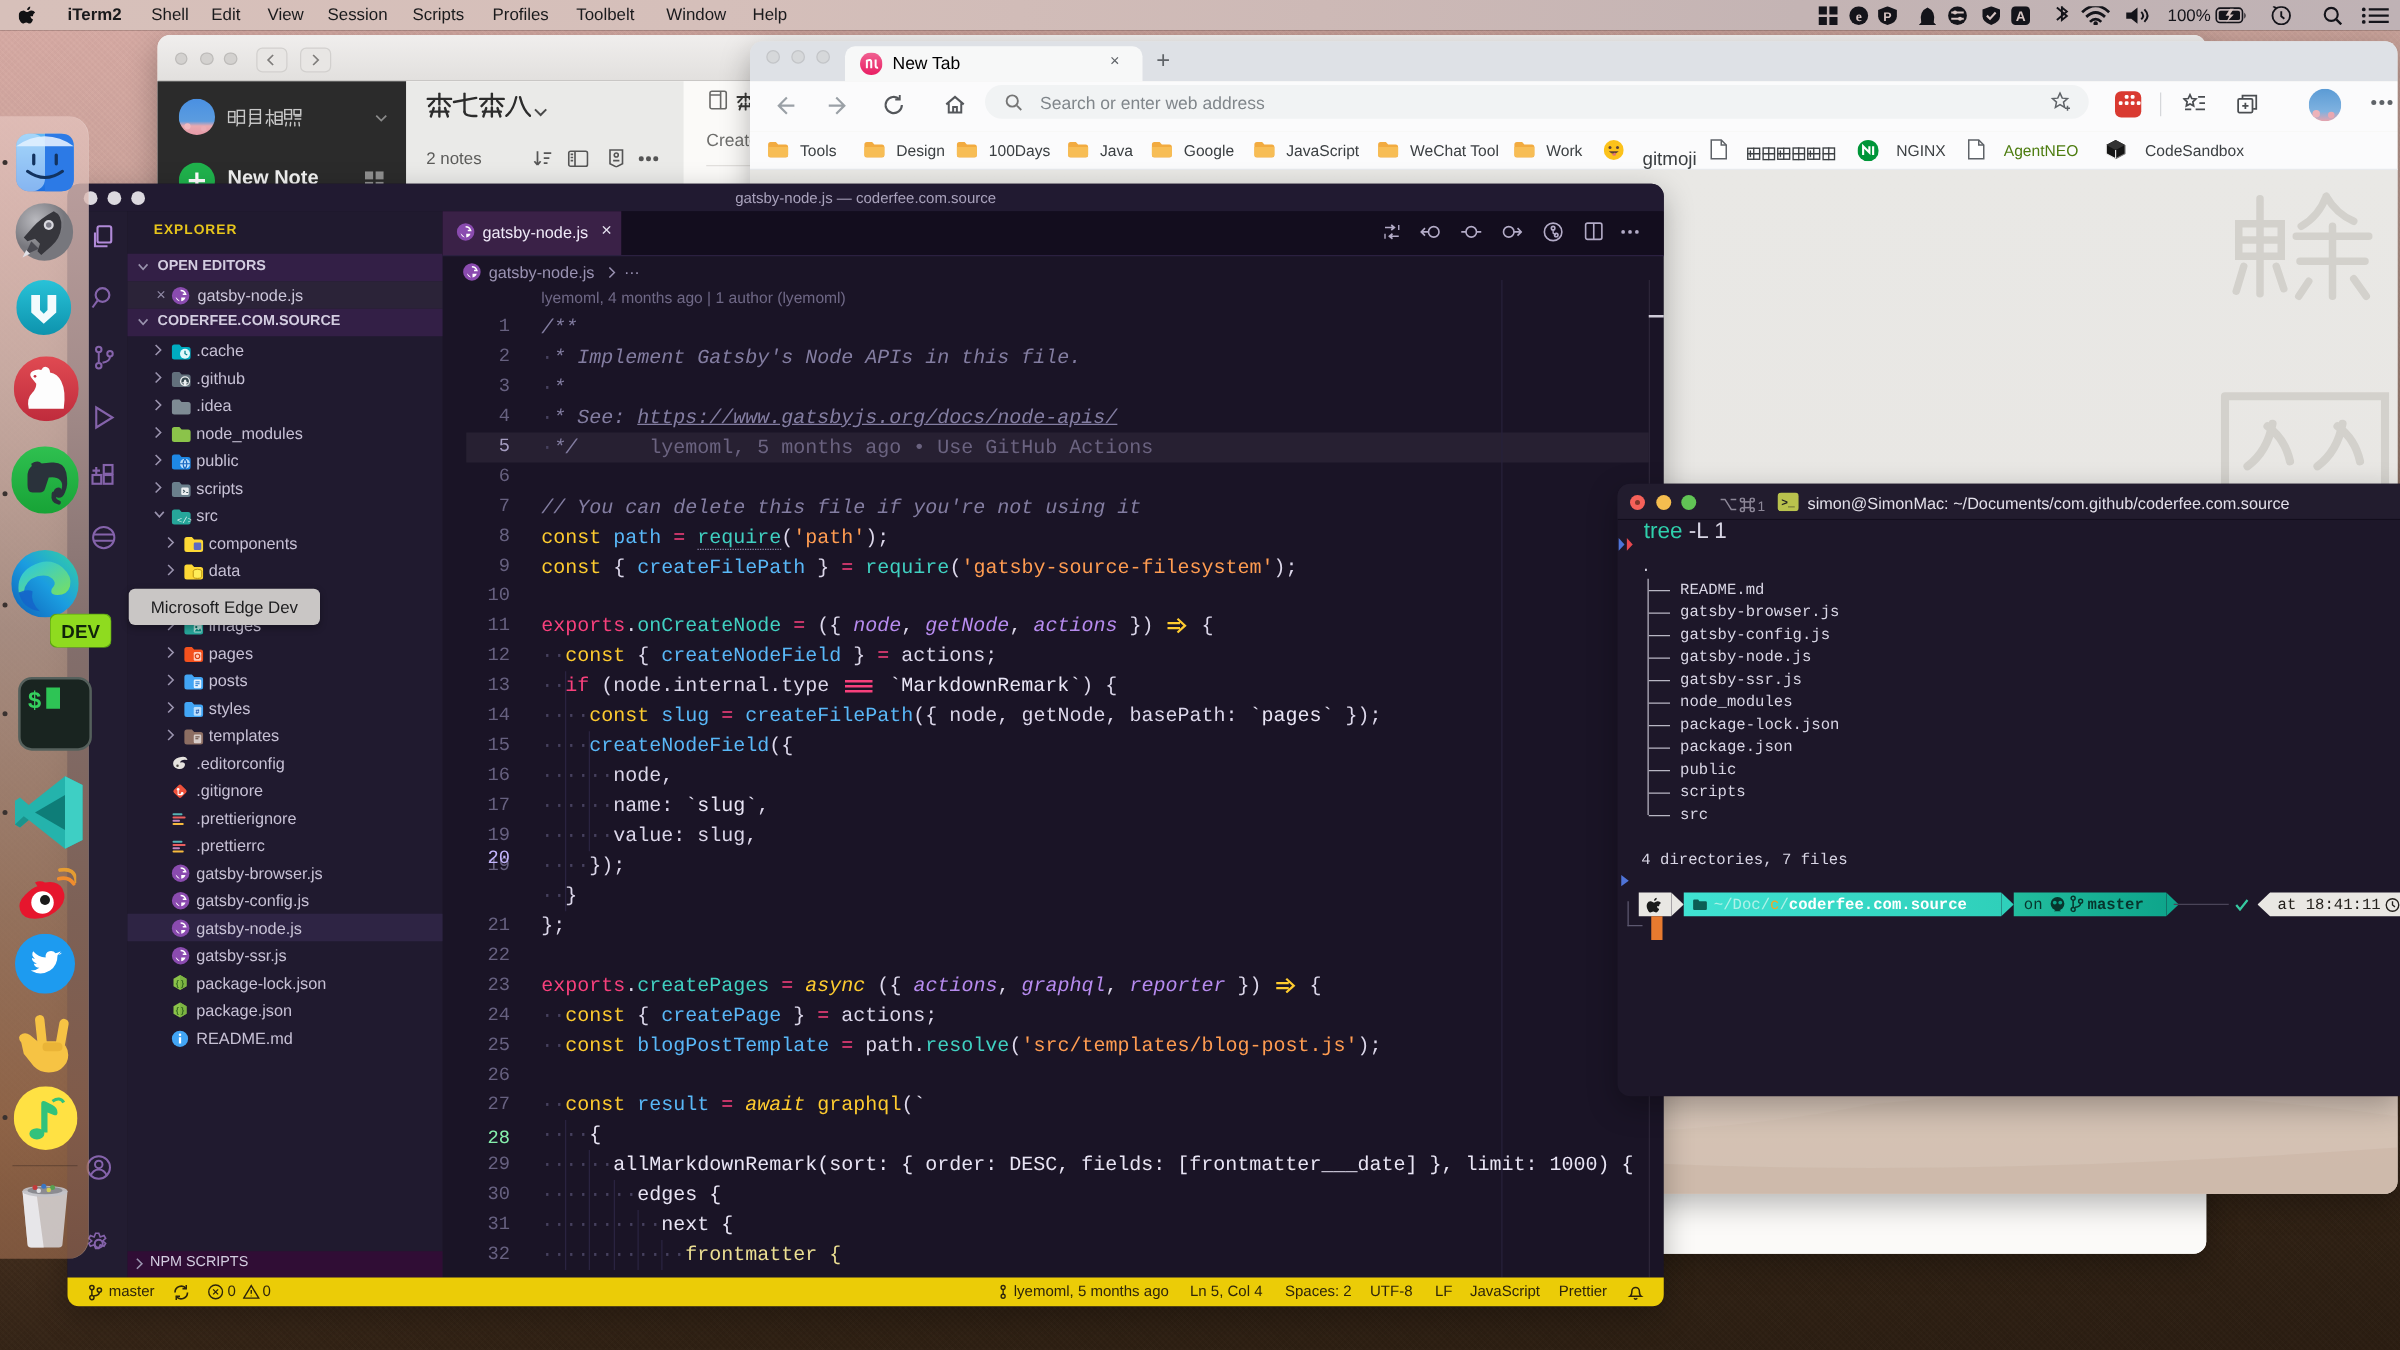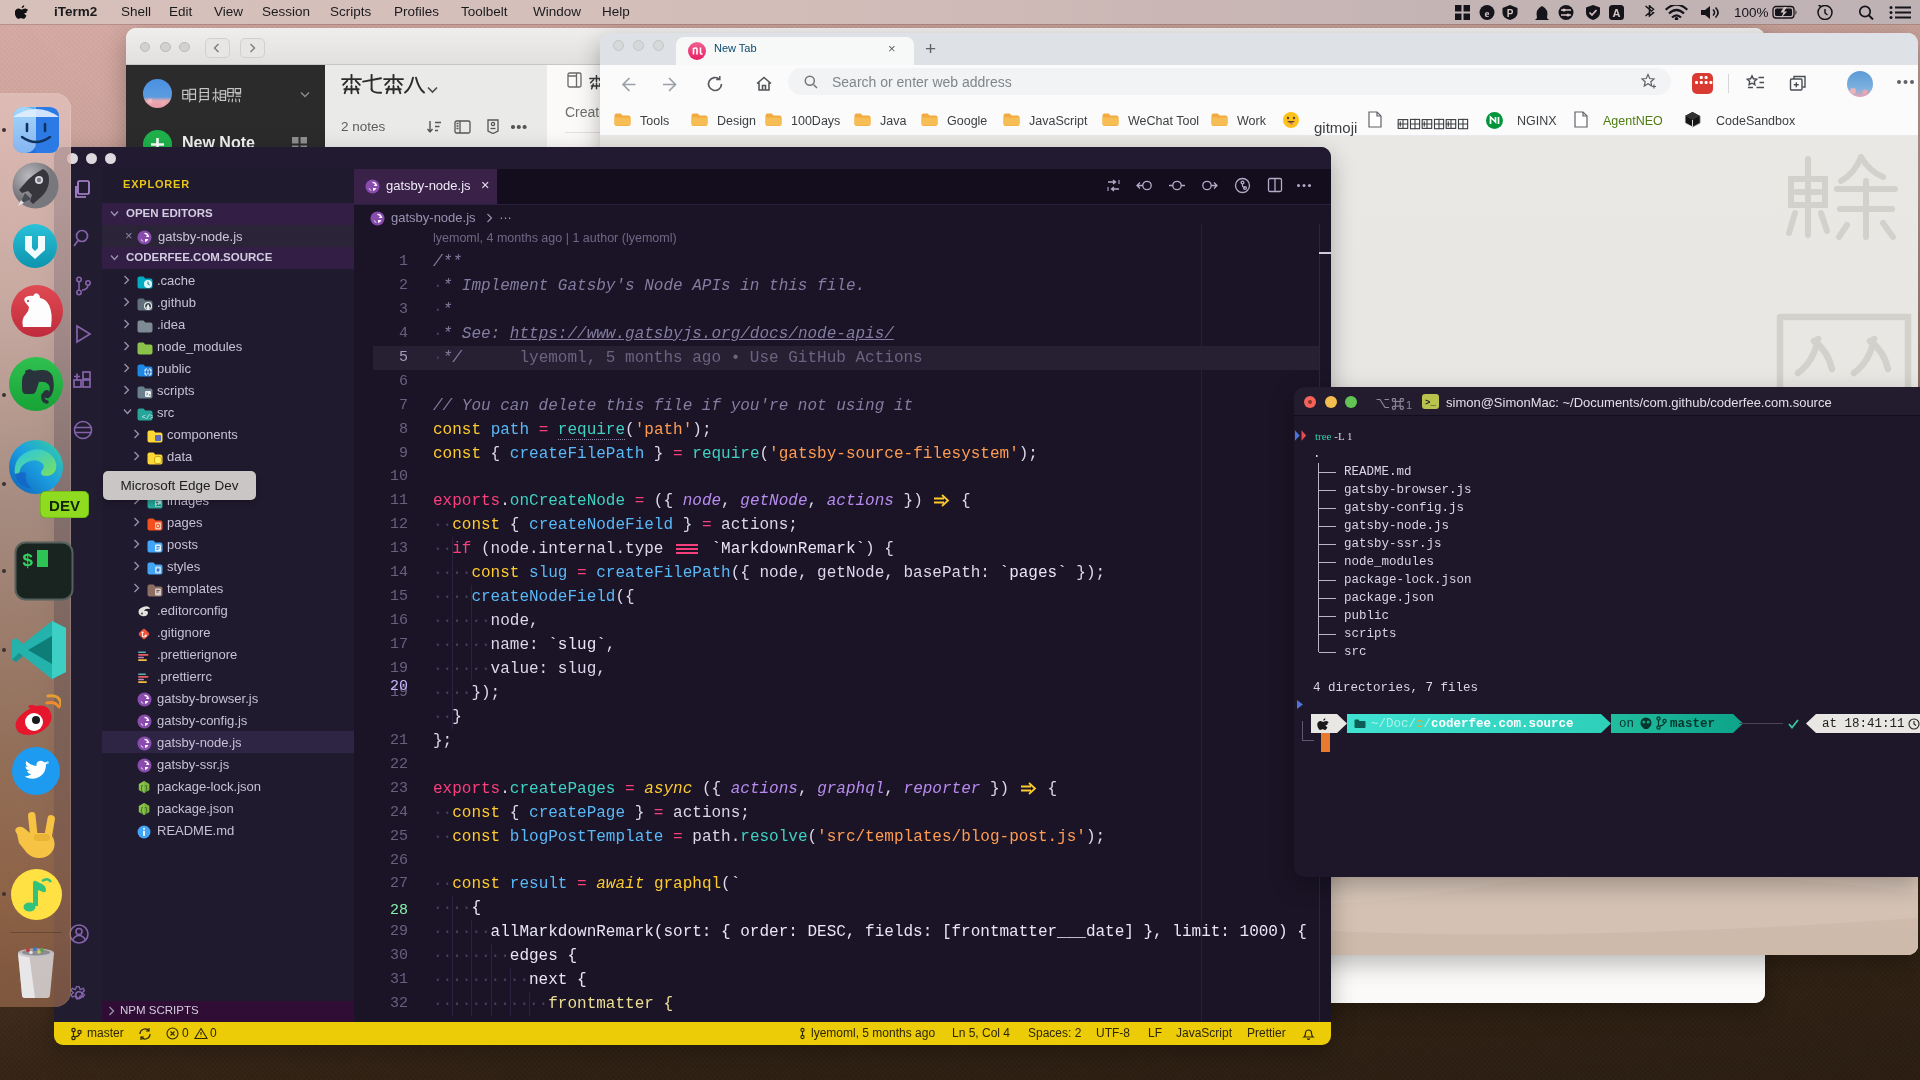--- a/index.html
+++ b/index.html
@@ -199,21 +199,21 @@
     <svg class="abs" style="left:88px;top:8.5px" width="18" height="18" viewBox="0 0 18 18">
       <defs>
         <linearGradient id="ntf" x1="0" y1="0" x2="0" y2="1">
           <stop offset="0" stop-color="#f06292"></stop>
           <stop offset="1" stop-color="#e91e63"></stop>
         </linearGradient>
       </defs>
       <circle cx="9" cy="9" r="9" fill="url(#ntf)"></circle>
       <path d="M5.5 12.5v-6q3.5-1.5 3.5 1v5M12.5 5.5v5q0 2 2 1.5" stroke="#fff" stroke-width="1.6" fill="none"></path>
     </svg>
-    <div class="abs" style="left:114px;top:9px;font-size:11px;color:#0c4a6e">New Tab</div>
+    <div class="abs" style="left:114px;top:9px;font-size:14px;color:#000000">New Tab</div>
     <div class="abs" style="left:288px;top:8px;font-size:13px;color:#5f6368">×</div>
     <div class="abs" style="left:325px;top:5px;font-size:19px;font-weight:300;color:#5f6368">+</div>
     <div class="abs" style="left:0;top:32px;width:1318px;height:40px;background:#fbfbfc"></div>
     <svg class="abs" style="left:19px;top:42px" width="19" height="19" viewBox="0 0 19 19" stroke="#9aa0a6" stroke-width="1.7" fill="none">
       <path d="M12 3L5.5 9.5 12 16M5.5 9.5H18" transform="translate(-1.5,0)"></path>
     </svg>
     <svg class="abs" style="left:62px;top:42px" width="19" height="19" viewBox="0 0 19 19" stroke="#9aa0a6" stroke-width="1.7" fill="none">
       <path d="M7 3l6.5 6.5L7 16M13.5 9.5H1"></path>
     </svg>
     <svg class="abs" style="left:106px;top:42px" width="18" height="18" viewBox="0 0 18 18" stroke="#54575b" stroke-width="1.7" fill="none">
@@ -385,20 +385,21 @@
     <svg class="abs" style="left:1170px;top:276px" width="148" height="115" viewBox="0 0 148 115">
       <g stroke="#d3d1cc" stroke-width="6.5" stroke-linecap="round" fill="none">
         <path d="M10 8h128v100M10 8v100M10 108h128"></path>
         <path d="M48 30q-4 22-20 34M44 32q14 10 18 28M104 30q-4 22-20 34M100 32q14 10 18 28"></path>
       </g>
     </svg>
   </div>
 
 <div id="vscode" class="win" style="left:54px; top:147px; width:1277px; height:898px; border-radius:10px; background:#1a1426;">
   <div class="abs" style="left:0;top:0;width:1277px;height:22px;background:#211a31;border-radius:10px 10px 0 0"></div>
+  <div class="abs" style="left:0;top:4px;width:1277px;text-align:center;font-size:12px;color:#a9a2bc">gatsby-node.js — coderfee.com.source</div>
   <div class="abs" style="left:13px;top:6px;width:11px;height:11px;border-radius:50%;background:#dcd9df"></div>
   <div class="abs" style="left:32px;top:6px;width:11px;height:11px;border-radius:50%;background:#dcd9df"></div>
   <div class="abs" style="left:51px;top:6px;width:11px;height:11px;border-radius:50%;background:#dcd9df"></div>
 
   <div class="abs" style="left:0;top:22px;width:48px;height:853px;background:#221c31"></div>
   <svg class="abs" style="left:17px;top:31px" width="24" height="24" viewBox="0 0 24 24" fill="none" stroke="#b18ad8" stroke-width="1.7">
     <rect x="7" y="3" width="11" height="13" rx="1.5"></rect>
       <path d="M5 8 v11 h10"></path>
     </svg>
   <svg class="abs" style="left:17px;top:79px" width="24" height="24" viewBox="0 0 24 24" fill="none" stroke="#8563ab" stroke-width="1.7">
@@ -850,21 +851,21 @@
     </svg>
     <svg class="abs" style="left:128px;top:7px" width="17" height="15" viewBox="0 0 17 15">
       <rect width="17" height="15" rx="3" fill="#b9c24d"></rect>
       <text x="3" y="11" font-family="Liberation Mono" font-size="9" font-weight="bold" fill="#222">&gt;_</text>
     </svg>
     <div class="abs" style="left:152px;top:7.5px;font-size:13px;color:#e2dfe9">simon@SimonMac: ~/Documents/com.github/coderfee.com.source</div>
     <svg class="abs" style="left:0px;top:42px" width="15" height="13" viewBox="0 0 16 13">
       <path d="M1 1l5 5.5L1 12z" fill="#4f74d8"></path>
       <path d="M8 1l5 5.5L8 12z" fill="#e8484f"></path>
     </svg>
-    <div style="position:absolute;font-family:Liberation Serif, serif;font-size:11px;height:18px;line-height:18px;white-space:pre;color:#d8d5e4;left:21px;top:40px"><span style="color:#2fd0ac">tree</span> -L 1</div>
+    <div style="position:absolute;font-family:Liberation Sans, sans-serif;font-size:18px;height:18px;line-height:18px;white-space:pre;color:#d8d5e4;left:21px;top:28px"><span style="color:#2fd0ac">tree</span> -L 1</div>
     <div style="position:absolute;font-family:'Liberation Mono',monospace;font-size:12.5px;height:18px;line-height:18px;white-space:pre;color:#d8d5e4;left:19px;top:58px">.</div>
     <div style="position:absolute;font-family:'Liberation Mono',monospace;font-size:12.5px;height:18px;line-height:18px;white-space:pre;color:#d8d5e4;left:50px;top:76px">README.md</div>
     <div class="abs" style="left:25px;top:85px;width:17px;height:1px;background:#b9b6c4"></div>
     <div style="position:absolute;font-family:'Liberation Mono',monospace;font-size:12.5px;height:18px;line-height:18px;white-space:pre;color:#d8d5e4;left:50px;top:94px">gatsby-browser.js</div>
     <div class="abs" style="left:25px;top:103px;width:17px;height:1px;background:#b9b6c4"></div>
     <div style="position:absolute;font-family:'Liberation Mono',monospace;font-size:12.5px;height:18px;line-height:18px;white-space:pre;color:#d8d5e4;left:50px;top:112px">gatsby-config.js</div>
     <div class="abs" style="left:25px;top:121px;width:17px;height:1px;background:#b9b6c4"></div>
     <div style="position:absolute;font-family:'Liberation Mono',monospace;font-size:12.5px;height:18px;line-height:18px;white-space:pre;color:#d8d5e4;left:50px;top:130px">gatsby-node.js</div>
     <div class="abs" style="left:25px;top:139px;width:17px;height:1px;background:#b9b6c4"></div>
     <div style="position:absolute;font-family:'Liberation Mono',monospace;font-size:12.5px;height:18px;line-height:18px;white-space:pre;color:#d8d5e4;left:50px;top:148px">gatsby-ssr.js</div>

